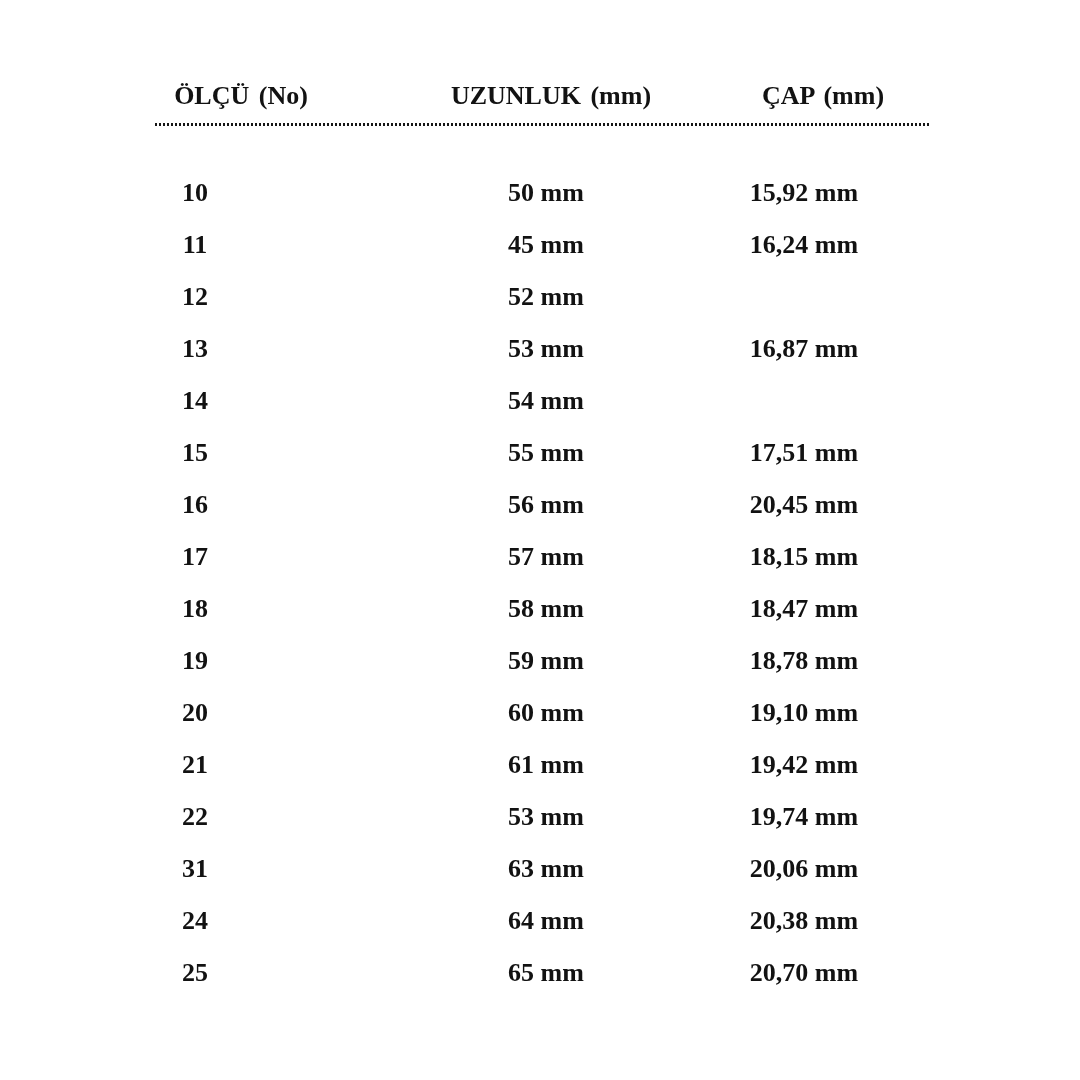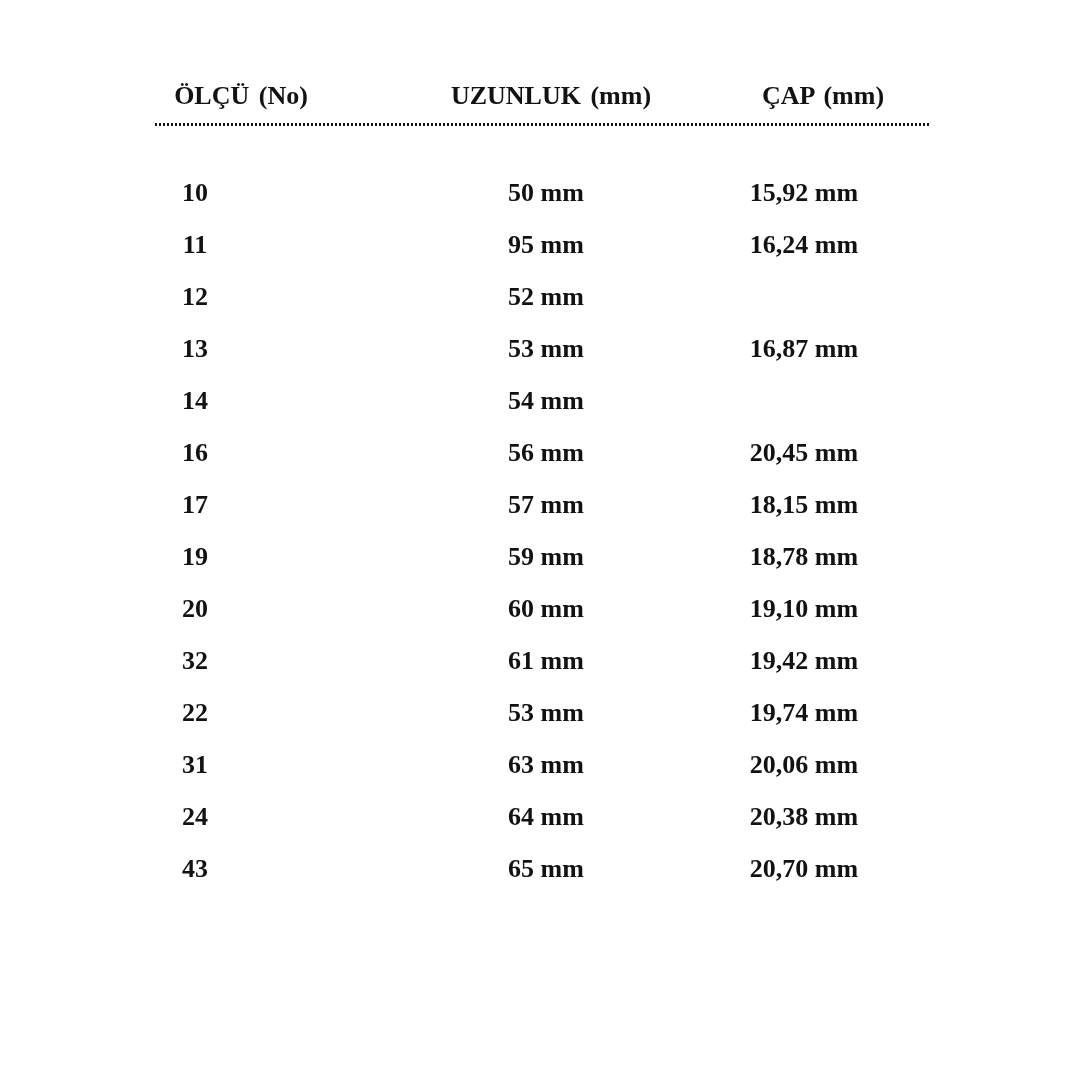--- a/index.html
+++ b/index.html
@@ -75,76 +75,86 @@
   <div class="divider"></div>
 
   <div class="rows">
       <div class="row">
     <span class="cell cell-size">10</span>
     <span class="cell cell-length">50 mm</span>
     <span class="cell cell-diameter">15,92 mm</span>
   </div>
       <div class="row">
     <span class="cell cell-size">11</span>
-    <span class="cell cell-length">95 mm</span>
+    <span class="cell cell-length">45 mm</span>
     <span class="cell cell-diameter">16,24 mm</span>
   </div>
       <div class="row">
     <span class="cell cell-size">12</span>
     <span class="cell cell-length">52 mm</span>
   </div>
       <div class="row">
     <span class="cell cell-size">13</span>
     <span class="cell cell-length">53 mm</span>
     <span class="cell cell-diameter">16,87 mm</span>
   </div>
       <div class="row">
     <span class="cell cell-size">14</span>
     <span class="cell cell-length">54 mm</span>
   </div>
       <div class="row">
+    <span class="cell cell-size">15</span>
+    <span class="cell cell-length">55 mm</span>
+    <span class="cell cell-diameter">17,51 mm</span>
+  </div>
+      <div class="row">
     <span class="cell cell-size">16</span>
     <span class="cell cell-length">56 mm</span>
     <span class="cell cell-diameter">20,45 mm</span>
   </div>
       <div class="row">
     <span class="cell cell-size">17</span>
     <span class="cell cell-length">57 mm</span>
     <span class="cell cell-diameter">18,15 mm</span>
+  </div>
+      <div class="row">
+    <span class="cell cell-size">18</span>
+    <span class="cell cell-length">58 mm</span>
+    <span class="cell cell-diameter">18,47 mm</span>
   </div>
       <div class="row">
     <span class="cell cell-size">19</span>
     <span class="cell cell-length">59 mm</span>
     <span class="cell cell-diameter">18,78 mm</span>
   </div>
       <div class="row">
     <span class="cell cell-size">20</span>
     <span class="cell cell-length">60 mm</span>
     <span class="cell cell-diameter">19,10 mm</span>
   </div>
       <div class="row">
-    <span class="cell cell-size">32</span>
+    <span class="cell cell-size">21</span>
     <span class="cell cell-length">61 mm</span>
     <span class="cell cell-diameter">19,42 mm</span>
   </div>
       <div class="row">
     <span class="cell cell-size">22</span>
     <span class="cell cell-length">53 mm</span>
     <span class="cell cell-diameter">19,74 mm</span>
   </div>
       <div class="row">
     <span class="cell cell-size">31</span>
     <span class="cell cell-length">63 mm</span>
     <span class="cell cell-diameter">20,06 mm</span>
   </div>
       <div class="row">
     <span class="cell cell-size">24</span>
     <span class="cell cell-length">64 mm</span>
     <span class="cell cell-diameter">20,38 mm</span>
   </div>
       <div class="row">
-    <span class="cell cell-size">43</span>
+    <span class="cell cell-size">25</span>
     <span class="cell cell-length">65 mm</span>
     <span class="cell cell-diameter">20,70 mm</span>
   </div>
     </div>
 
 </div>
 
 </body></html>

